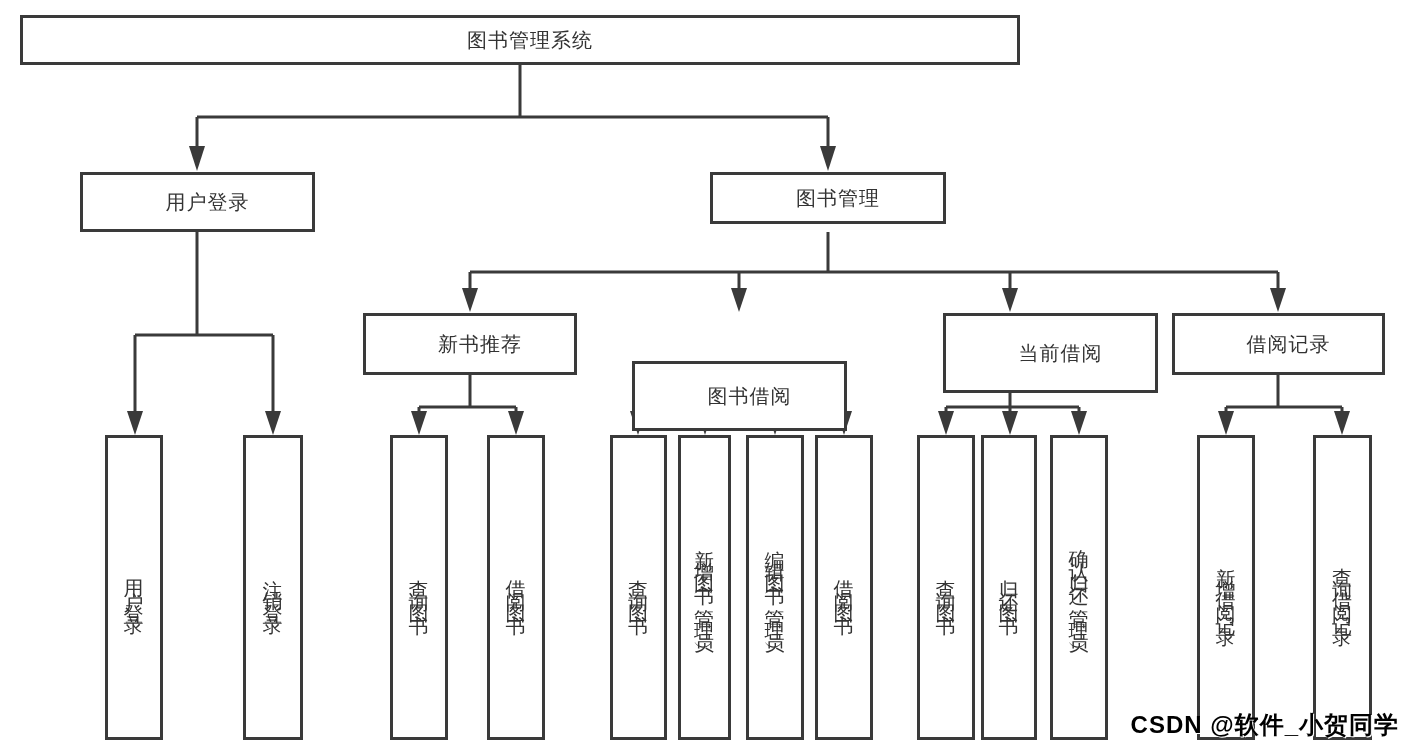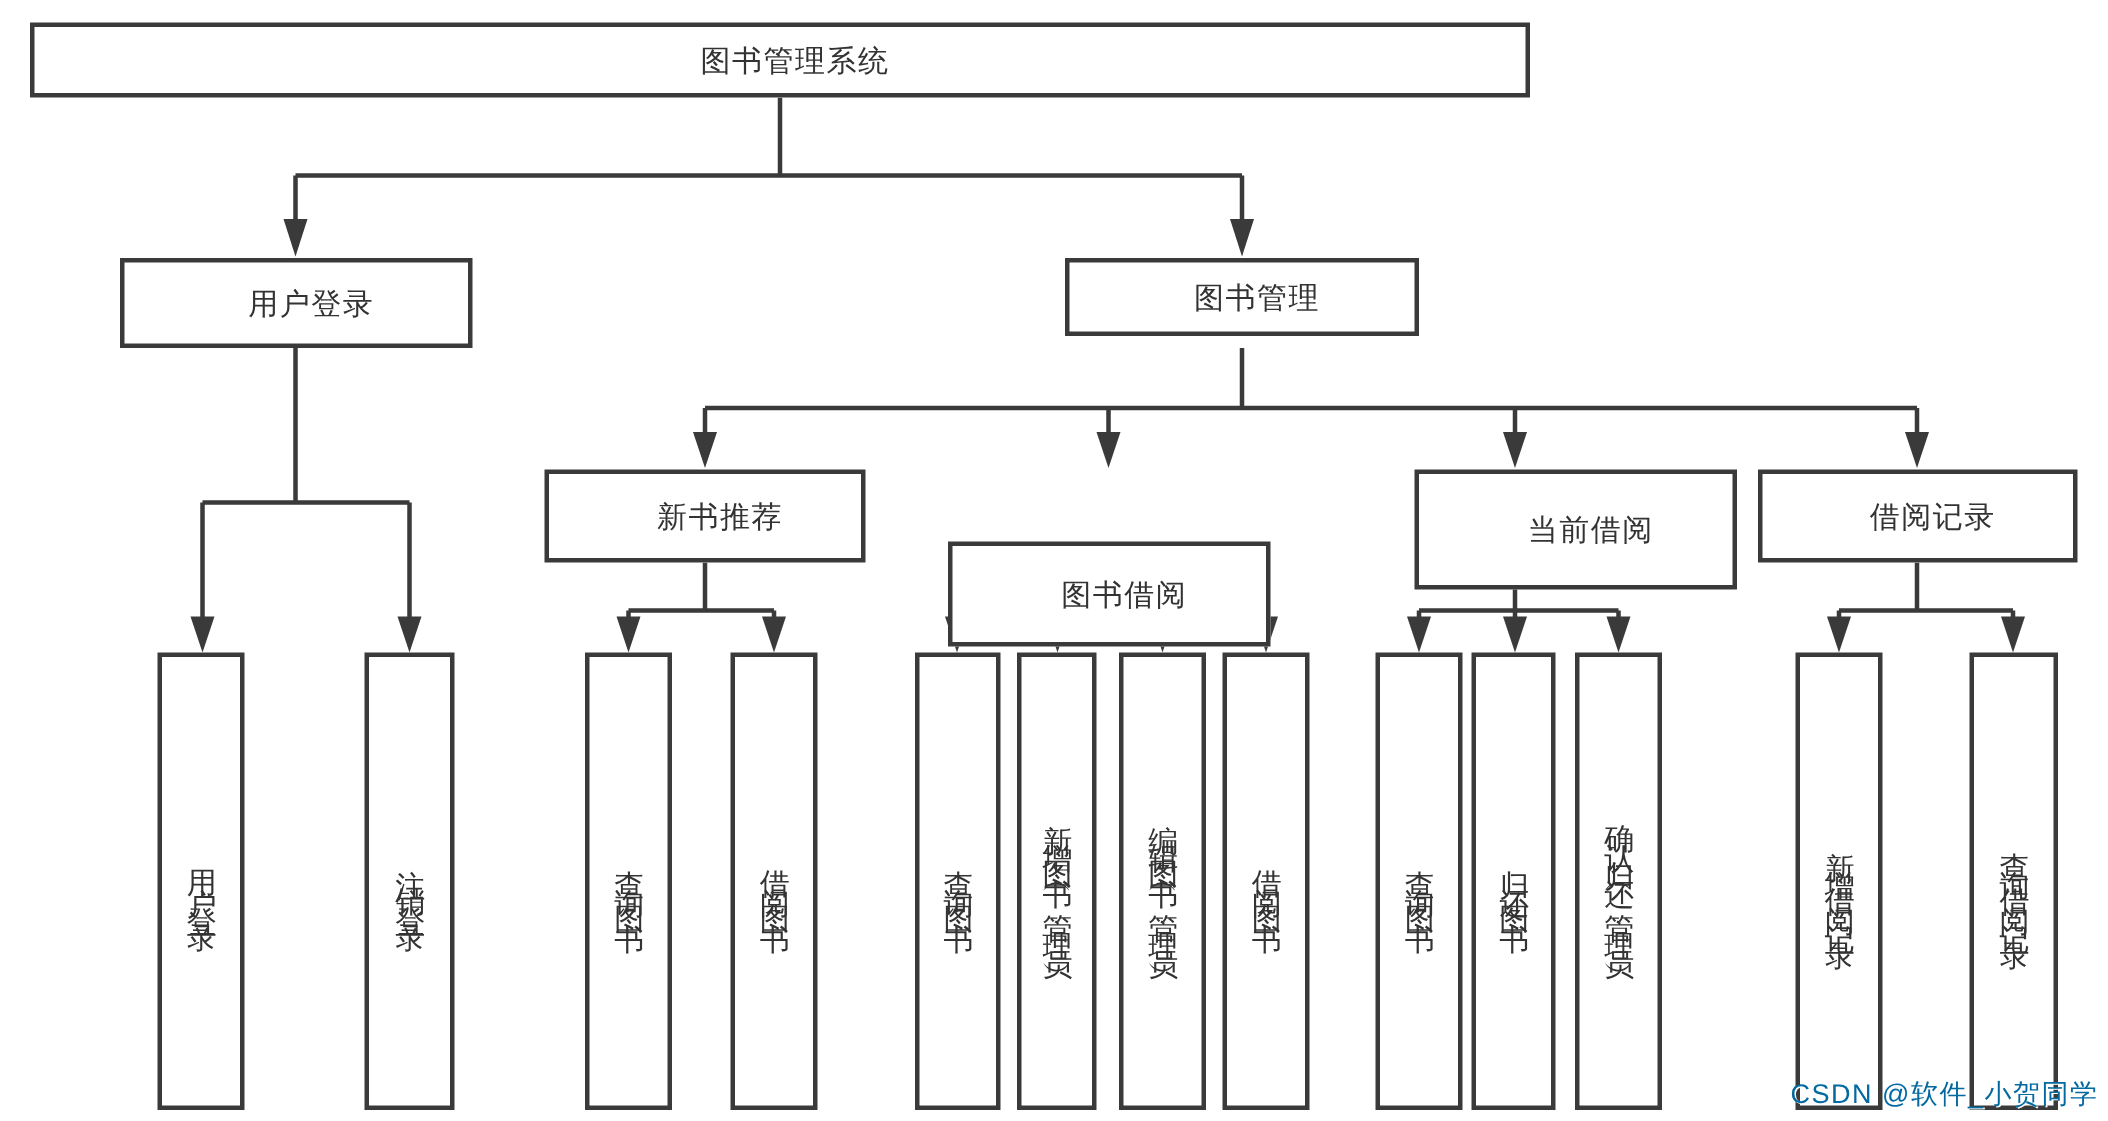--- a/index.html
+++ b/index.html
@@ -34,25 +34,26 @@
     writing-mode:vertical-rl;
     text-orientation:mixed;
     font-size:20px;
     letter-spacing:12px;
     line-height:1;
     color:#333333;
   }
   .watermark{
     position:absolute;
     right:6px;bottom:6px;
-    font-size:18px;
-    color:#0369a1;
+    font-size:24px;
+    color:#000000;
     text-shadow:1px 1px 0 #ffffff;
     letter-spacing:1px;
     white-space:nowrap;
+    font-weight:bold;
   }
 </style>
 </head>
 <body>
 
 <div id="canvas">
 
   <svg id="wires" width="1405" height="747">
     <g stroke="#3a3a3a" stroke-width="3" fill="none">
 

